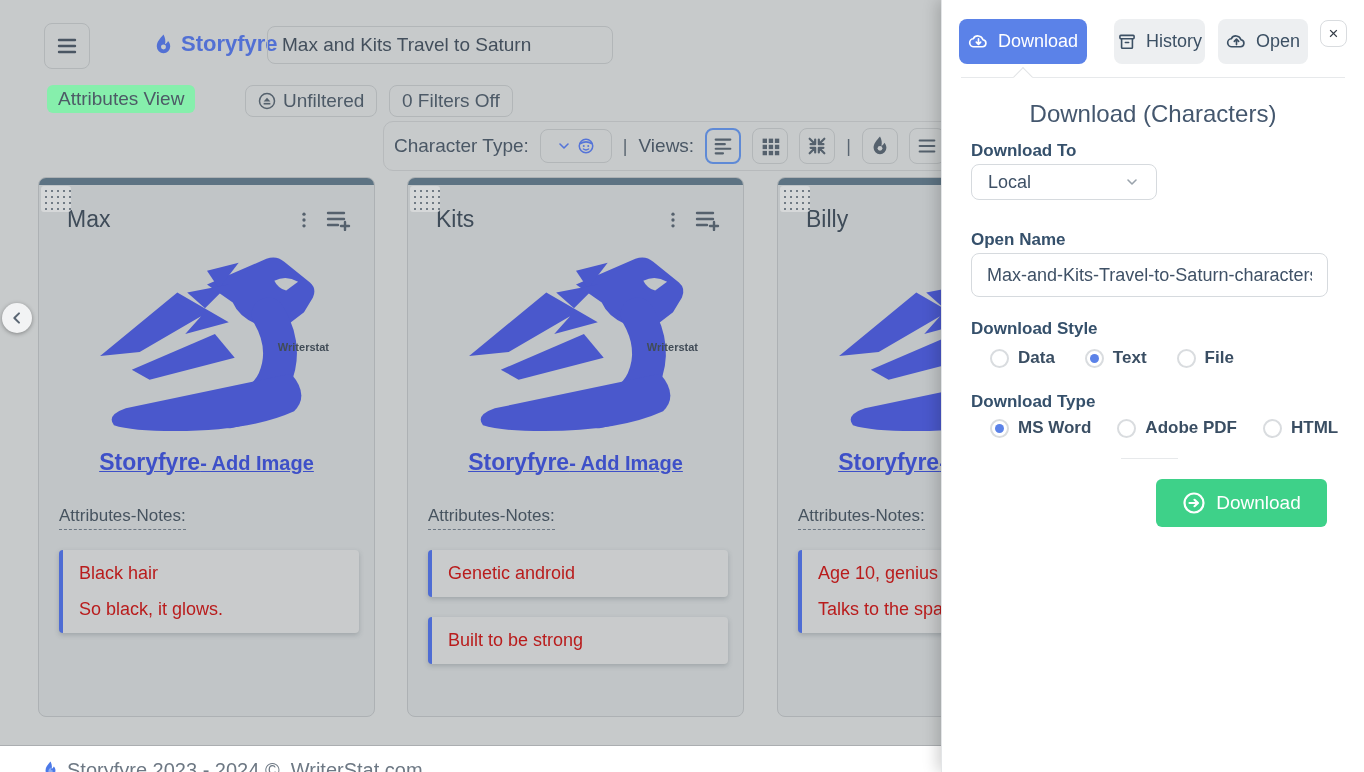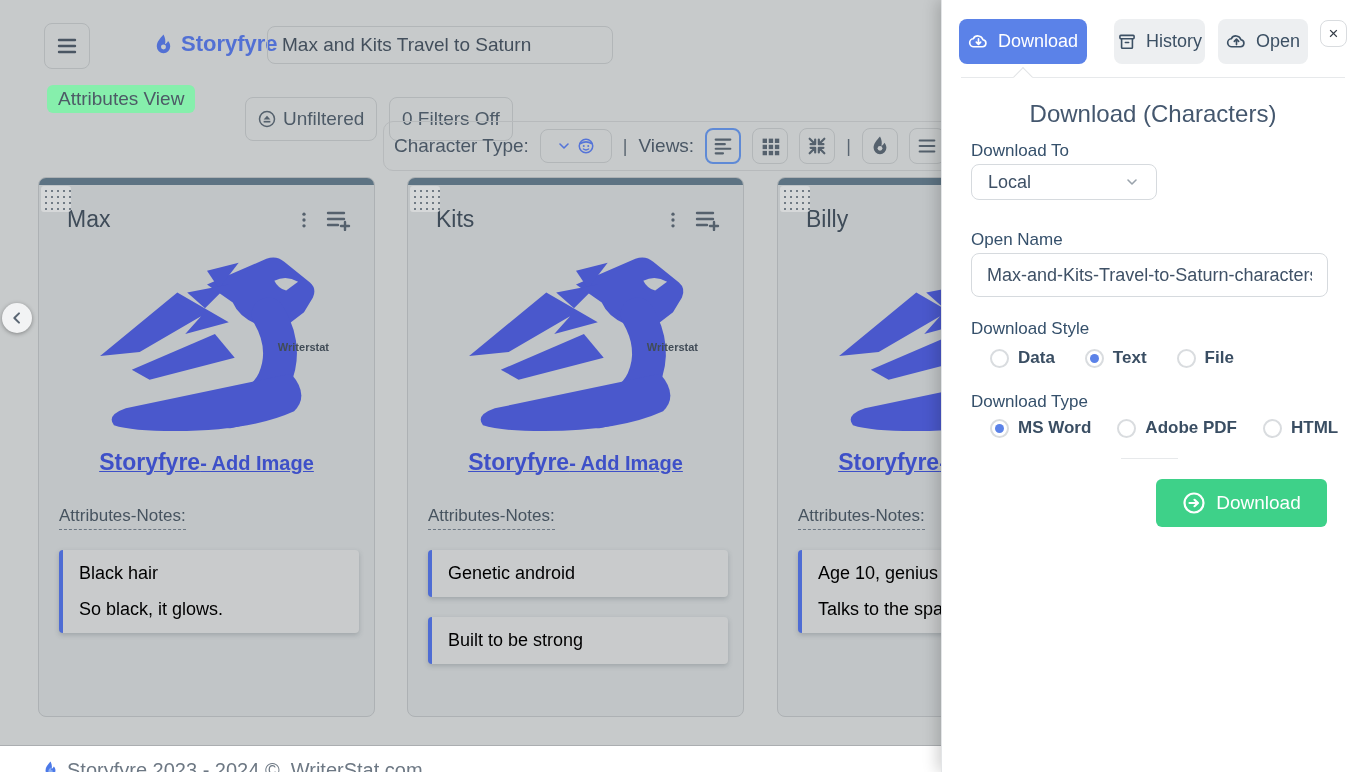--- a/index.html
+++ b/index.html
@@ -12,22 +12,22 @@
   .hamburger { position:absolute; left:44px; top:23px; width:46px; height:46px;
     display:flex; align-items:center; justify-content:center; cursor:pointer; }
   .logo { position:absolute; left:152px; top:31px; display:flex; align-items:center; gap:6px; }
   .logo .logo-text { color:#5270d4; font-size:22px; font-weight:bold; }
   .title-input { position:absolute; left:267px; top:26px; width:346px; height:38px;
     border:1px solid #b2b6b8; border-radius:8px; background:transparent; color:#434f5c;
     font-size:19px; padding:0 14px; font-family:"Liberation Sans", sans-serif; outline:none; }
 
   .chip-plain { position:absolute; left:47px; top:85px; height:28px; background:#86efac;
     border-radius:6px; display:flex; align-items:center; padding:0 11px; color:#4d5a66; font-size:19px; }
-  .chip-btn { position:absolute; top:85px; height:44px; display:flex; align-items:center; gap:7px;
-    padding:0 12px; font-size:19px;margin-top:12px; }
+  .chip-btn { position:absolute; top:85px; height:32px; display:flex; align-items:center; gap:7px;
+    padding:0 12px; font-size:19px; }
   .chip-unfiltered { left:245px; }
   .chip-filters { left:389px; }
 
   .toolbar { position:absolute; left:383px; top:121px; right:-12px; height:50px;
     border:1px solid #b7babc; border-radius:10px; display:flex; align-items:center;
     padding-left:10px; gap:11px; color:#4a5765; font-size:19px; }
   .ct-select { width:72px; height:34px; border:1px solid #b2b6b8; border-radius:8px;
     display:flex; align-items:center; justify-content:center; gap:5px; background:transparent; }
   .tb-sep { color:#5a6672; font-size:18px; }
   .icon-btn36 { width:36px; height:36px; border:1px solid #b2b6b8; border-radius:8px;
@@ -47,21 +47,21 @@
   .card-head-icons { display:flex; align-items:center; gap:12px; }
   .card-image { position:relative; margin-top:12px; text-align:center; }
   .watermark { position:absolute; right:45px; top:96px; font-size:11px; font-weight:bold; color:#414c57; }
   .img-caption { text-align:center; margin-top:2px; color:#3e50c8; font-weight:bold;text-decoration:underline; }
   .img-caption .brand { font-size:23px; }
   .img-caption .suffix { font-size:20px; }
   .notes-label { margin:30px 0 0 20px; display:inline-block; font-size:17px; color:#46535f;
     border-bottom:1px dashed #6b7682; padding-bottom:3px; }
   .note { margin:20px 15px 0 20px; background:#c9cbcc; border-left:4px solid #4e6cd4;
     border-radius:4px; box-shadow:0 2px 5px rgba(60,70,80,.25); padding:13px 16px; }
-  .note p { font-size:18px; color:#000000; }
+  .note p { font-size:18px; color:#b91c1c; }
   .note p + p { margin-top:15px; }
 
   .carousel-prev { position:absolute; left:2px; top:303px; width:30px; height:30px; border-radius:50%;
     background:#f2f3f4; box-shadow:0 1px 4px rgba(0,0,0,.35); display:flex; align-items:center;
     justify-content:center; z-index:5; }
 
   .app-footer { position:absolute; left:0; right:0; bottom:0; height:27px; background:#ffffff;
     border-top:1px solid #abaeb1; overflow:hidden; }
   .app-footer-row { display:flex; align-items:flex-start; gap:8px; padding:13px 0 0 42px;
     color:#6d7884; font-size:20px; }
@@ -78,21 +78,21 @@
   .p-btn-history { left:155px; width:91px; }
   .p-btn-open { left:259px; width:90px; }
   .p-close { position:absolute; top:1px; right:0; width:27px; height:27px; border:1px solid #d9dcdf;
     border-radius:8px; background:#fff; color:#333c46; font-size:17px; display:flex;
     align-items:center; justify-content:center; cursor:pointer; }
   .p-divider { position:absolute; top:77px; left:19px; right:19px; height:1px; background:#e7e9eb; }
   .p-notch { position:absolute; top:70px; left:74px; width:14px; height:14px; background:#ffffff;
     border-left:1px solid #e2e4e6; border-top:1px solid #e2e4e6; transform:rotate(45deg); }
   .p-heading { position:absolute; top:100px; left:0; right:0; text-align:center;
     font-size:24px; color:#44576e; font-weight:500; }
-  .p-label { position:absolute; left:29px; font-size:17px; font-weight:normal; color:#35506b; }
+  .p-label { position:absolute; left:29px; font-size:17px; font-weight:bold; color:#35506b; }
   .p-select { position:absolute; top:164px; left:29px; width:186px; height:36px;
     border:1px solid #d6dade; border-radius:8px; display:flex; align-items:center;
     padding:0 16px; font-size:18px; color:#3f5166; cursor:pointer; }
   .p-select .sel-chevron { margin-left:auto; }
   .p-input { position:absolute; top:253px; left:29px; width:357px; height:44px;
     border:1px solid #d6dade; border-radius:8px; padding:0 15px; font-size:18px; color:#3f5166;
     font-family:"Liberation Sans", sans-serif; outline:none; }
   .radio-row { position:absolute; left:48px; display:flex; align-items:center; gap:30px; }
   .radio-opt { display:flex; align-items:center; gap:9px; cursor:pointer; }
   .radio-circle { width:19px; height:19px; border-radius:50%; border:2px solid #d9dcdf; background:#fff;

